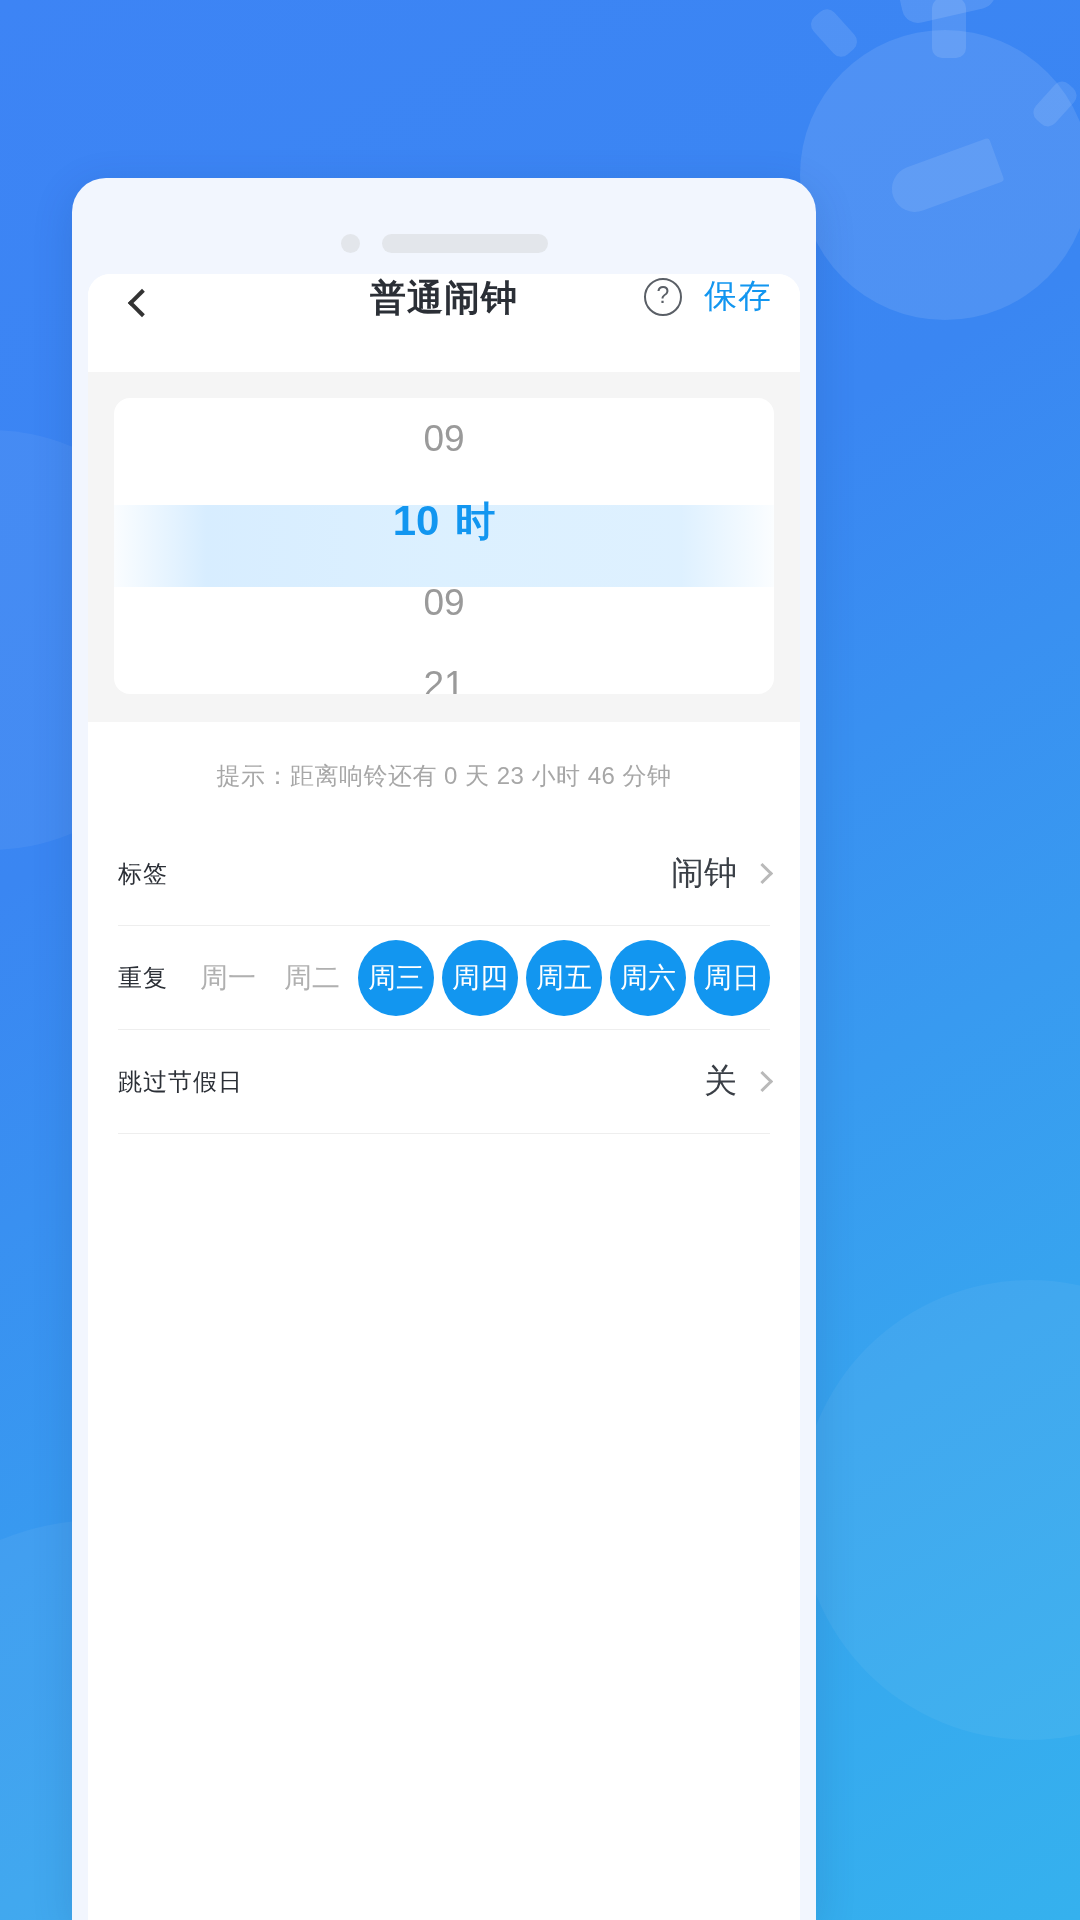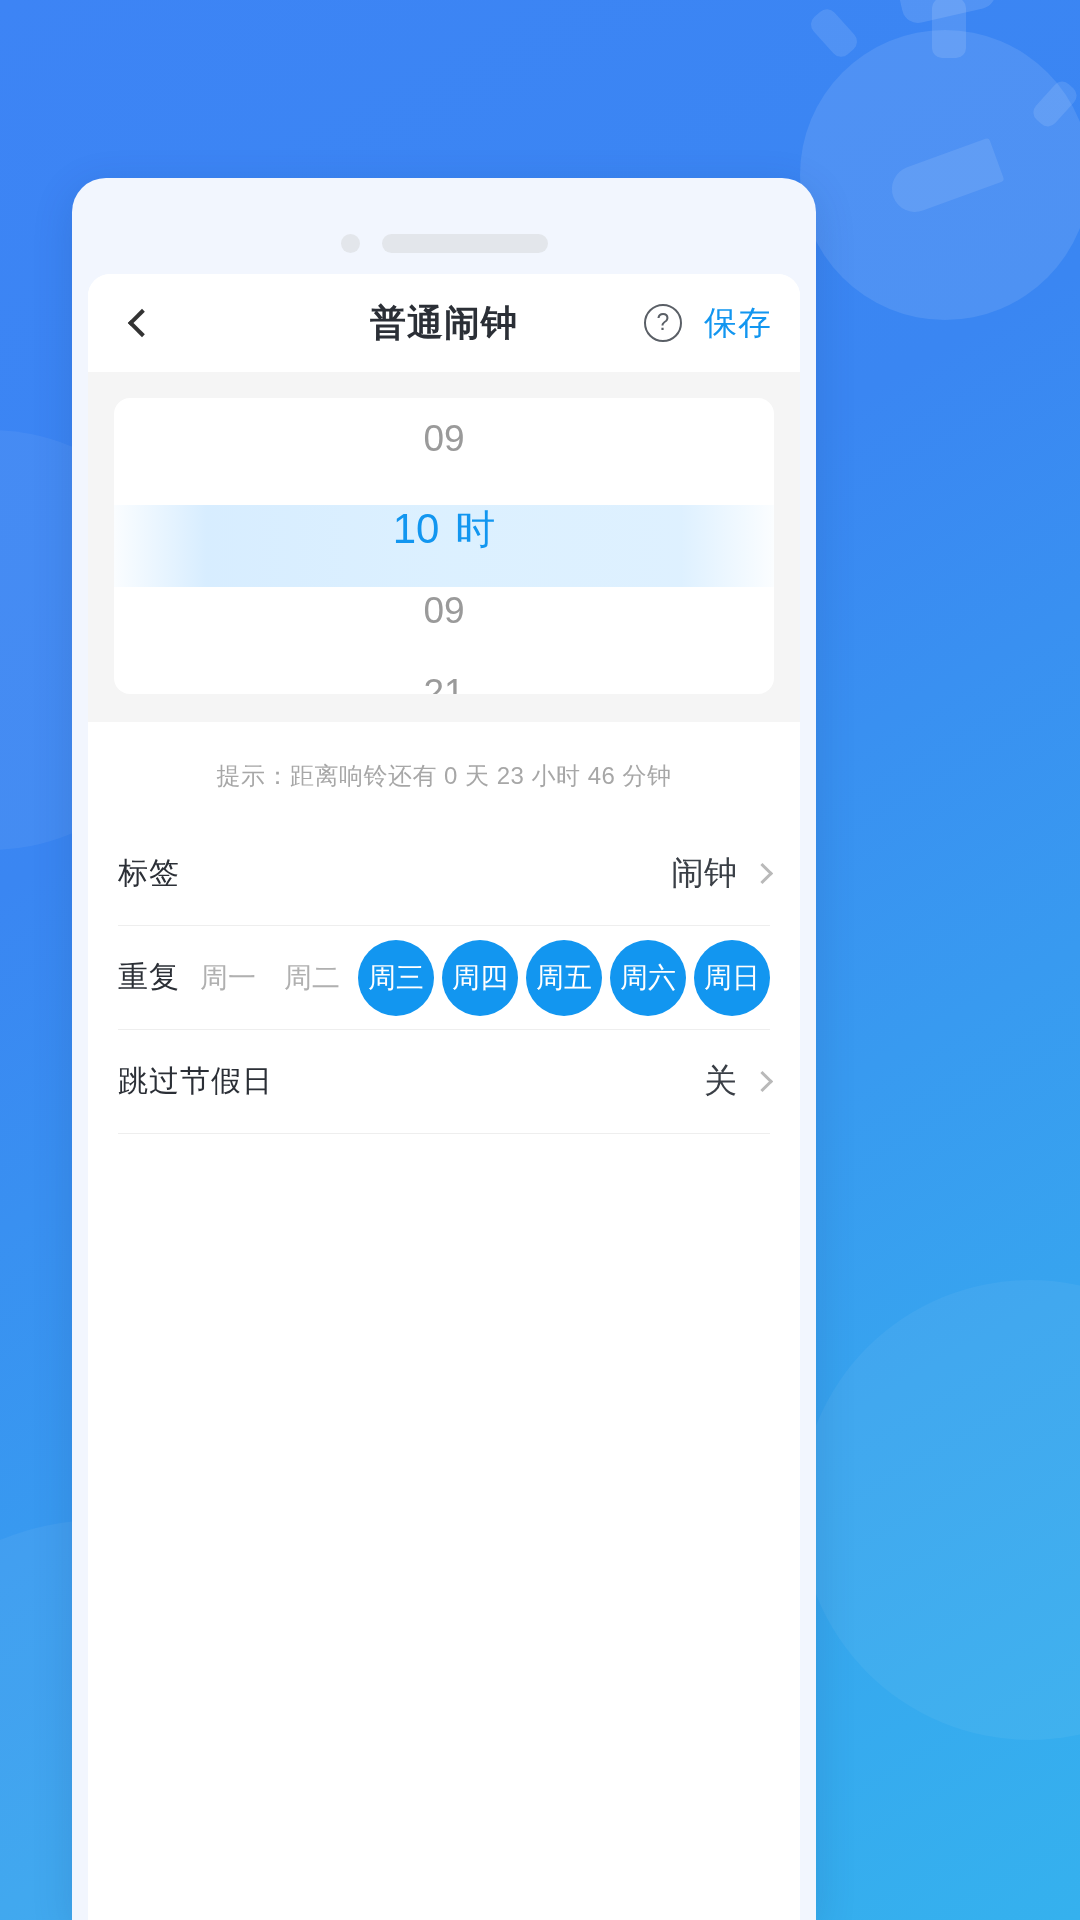--- a/index.html
+++ b/index.html
@@ -147,21 +147,21 @@
     overflow: hidden;
     display: flex;
     flex-direction: column;
   }
 
   
   .app-header {
     height: 98px;
     flex: 0 0 98px;
     display: flex;
-    align-items: center;
+    align-items: flex-start;
     padding: 0 28px 0 22px;
     background: #ffffff;
     position: relative;
   }
   .back-btn {
     width: 58px; height: 58px;
     display: flex; align-items: center; justify-content: center;
     cursor: pointer;
   }
   .chev-back {
@@ -254,22 +254,21 @@
     width: 100%;
     cursor: pointer;
   }
   .pick-row.dim {
     color: #9a9a9a;
     font-size: 37px;
   }
   .pick-row.sel {
     color: #1296f0;
     font-size: 42px;
-    font-weight: normal;
-    margin-top: 8px;
+    font-weight: bold;
   }
   .pick-unit { font-size: 40px; }
 
   
   .hint {
     text-align: center;
     color: #a7a7a7;
     font-size: 24px;
     padding: 38px 20px 30px 20px;
     letter-spacing: 0.5px;
@@ -279,21 +278,21 @@
   .list { padding: 0 30px; }
   .row {
     display: flex;
     align-items: center;
     min-height: 104px;
     border-bottom: 1px solid #eeeeee;
     cursor: pointer;
   }
   .row:last-child { border-bottom: 1px solid #eeeeee; }
   .row-label {
-    font-size: 30px;
+    font-size: 24px;
     color: #2b2f36;
     letter-spacing: 1px;
   }
   .row-right {
     margin-left: auto;
     display: flex;
     align-items: center;
     gap: 18px;
   }
   .row-value {

